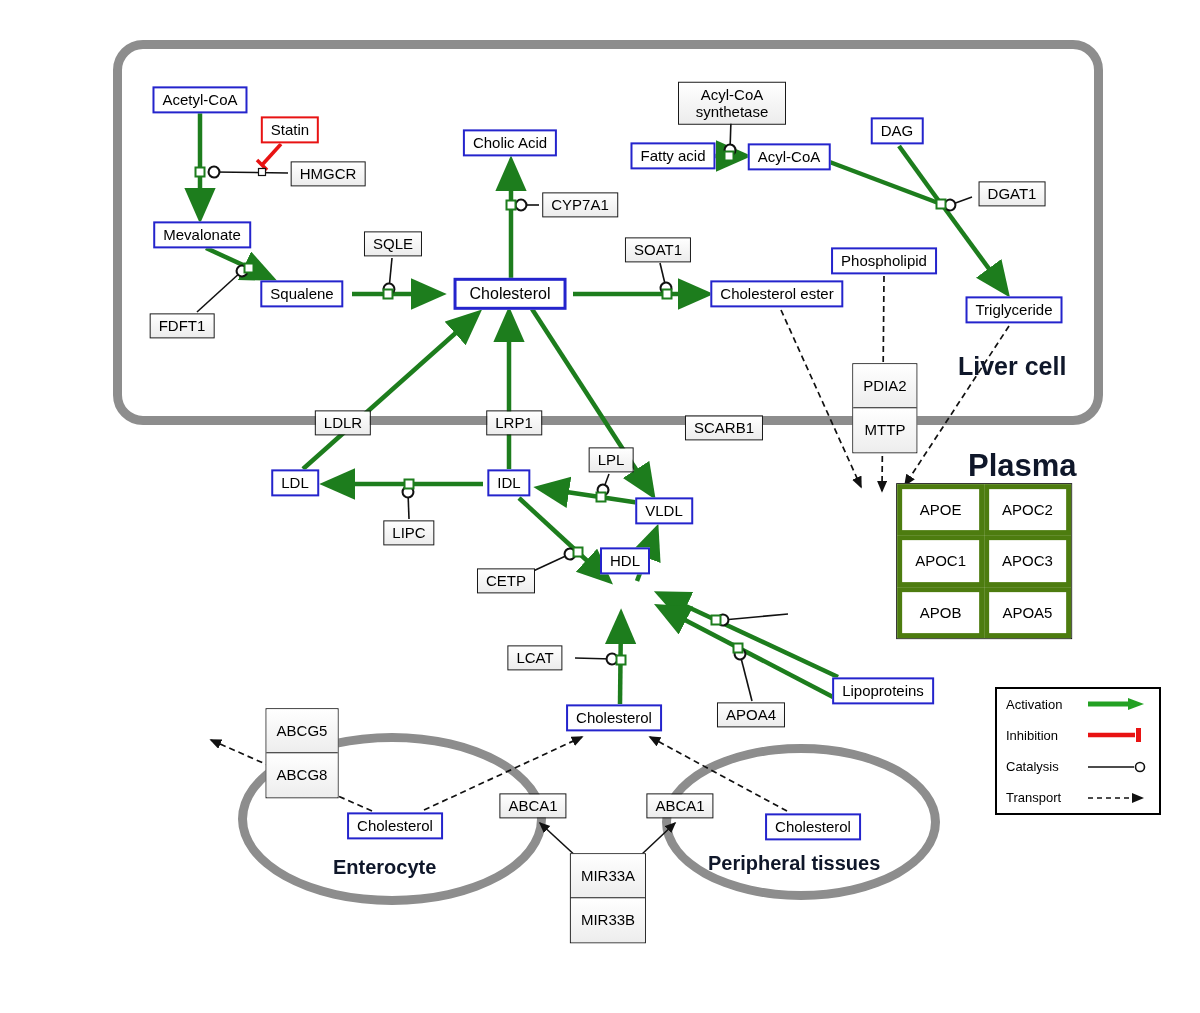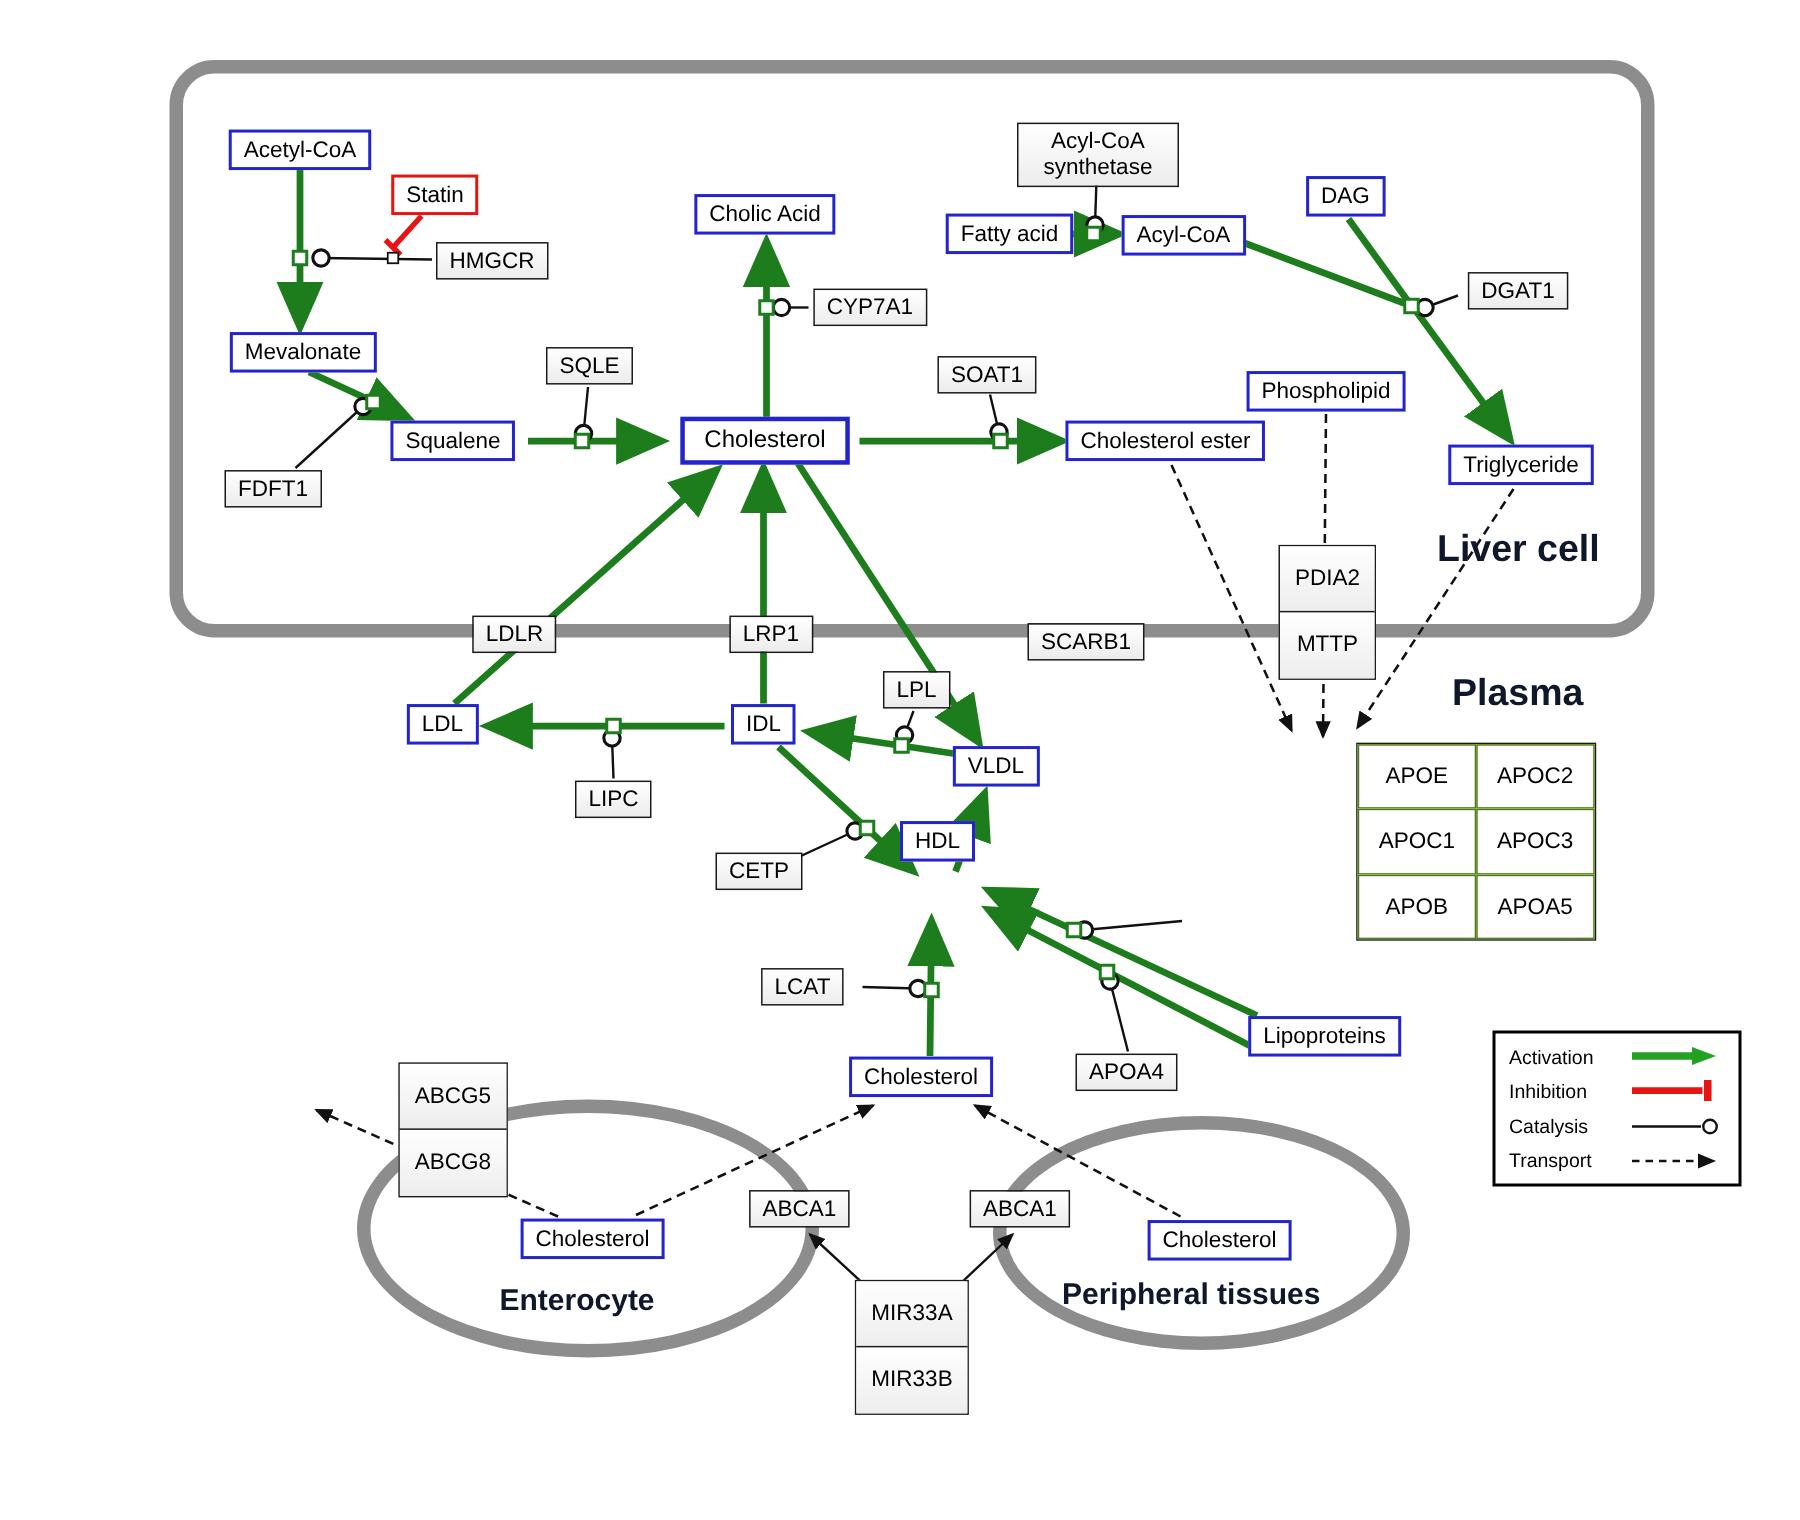--- a/index.html
+++ b/index.html
@@ -13,23 +13,23 @@
   .node{position:absolute;transform:translate(-50%,-50%);z-index:2;background:#fff;font-size:15px;line-height:1.15;padding:3px 8px;text-align:center;white-space:nowrap;color:#000}
   .met{border:2.5px solid #2424cc}
   .met-thick{border:3px solid #2424cc;padding:4px 13px;font-size:16px}
   .enz{border:1.6px solid #1a1a1a;background:linear-gradient(#ffffff,#ececec)}
   .inhib{border:2.5px solid #e81313}
   .wrap2{white-space:normal;width:108px}
   .stack{padding:0;border:1.6px solid #1a1a1a;background:#fff}
   .stack .cell{padding:13px 10px;background:linear-gradient(#ffffff,#ededed)}
   .stack .cell + .cell{border-top:1px solid #1a1a1a}
   .apo{padding:0;border:1.6px solid #1a1a1a;display:grid;grid-template-columns:1fr 1fr;background:#fff}
-  .apo .cell{padding:12px 13px;border:1px solid #4d7c0f;background:#fff}
+  .apo .cell{padding:12px 13px;border:5px solid #4d7c0f;background:#fff}
   .cmp-label{position:absolute;z-index:2;color:#0f172a;font-weight:bold}
-  #legend{position:absolute;left:995px;top:687px;width:166px;height:104px;border:2.5px solid #000;background:#fff;z-index:2;padding:7px 9px;display:flex;flex-direction:column;justify-content:space-between}
+  #legend{position:absolute;left:995px;top:687px;width:166px;height:128px;border:2.5px solid #000;background:#fff;z-index:2;padding:7px 9px;display:flex;flex-direction:column;justify-content:space-between}
   .lrow{display:flex;align-items:center;justify-content:space-between;font-size:13px;color:#000}
 </style>
 </head>
 <body>
 
 <div id="canvas">
 
   <div id="liver" class="compartment"></div>
   <div id="enterocyte" class="compartment"></div>
   <div id="peripheral" class="compartment"></div>
@@ -108,21 +108,21 @@
       <rect x="596.5" y="492.5" width="9" height="9"></rect>
       <rect x="573.5" y="547.5" width="9" height="9"></rect>
       <rect x="616.5" y="655.5" width="9" height="9"></rect>
       <rect x="711.5" y="615.5" width="9" height="9"></rect>
       <rect x="733.5" y="643.5" width="9" height="9"></rect>
     </g>
     <rect x="258.5" y="168.5" width="7" height="7" fill="#fff" stroke="#111" stroke-width="1.2"></rect>
   </svg>
 
   <div class="cmp-label" style="left:958px;top:352px;font-size:25px">Liver cell</div>
-  <div class="cmp-label" style="left:968px;top:448px;font-size:25px">Plasma</div>
+  <div class="cmp-label" style="left:968px;top:448px;font-size:31px">Plasma</div>
   <div class="cmp-label" style="left:333px;top:856px;font-size:20px">Enterocyte</div>
   <div class="cmp-label" style="left:708px;top:852px;font-size:20px">Peripheral tissues</div>
 
   <div class="node met" style="left:200px;top:100px">Acetyl-CoA</div>
   <div class="node inhib" style="left:290px;top:130px">Statin</div>
   <div class="node enz" style="left:328px;top:174px">HMGCR</div>
   <div class="node met" style="left:202px;top:235px">Mevalonate</div>
   <div class="node enz" style="left:182px;top:326px">FDFT1</div>
   <div class="node met" style="left:302px;top:294px">Squalene</div>
   <div class="node enz" style="left:393px;top:244px">SQLE</div>

